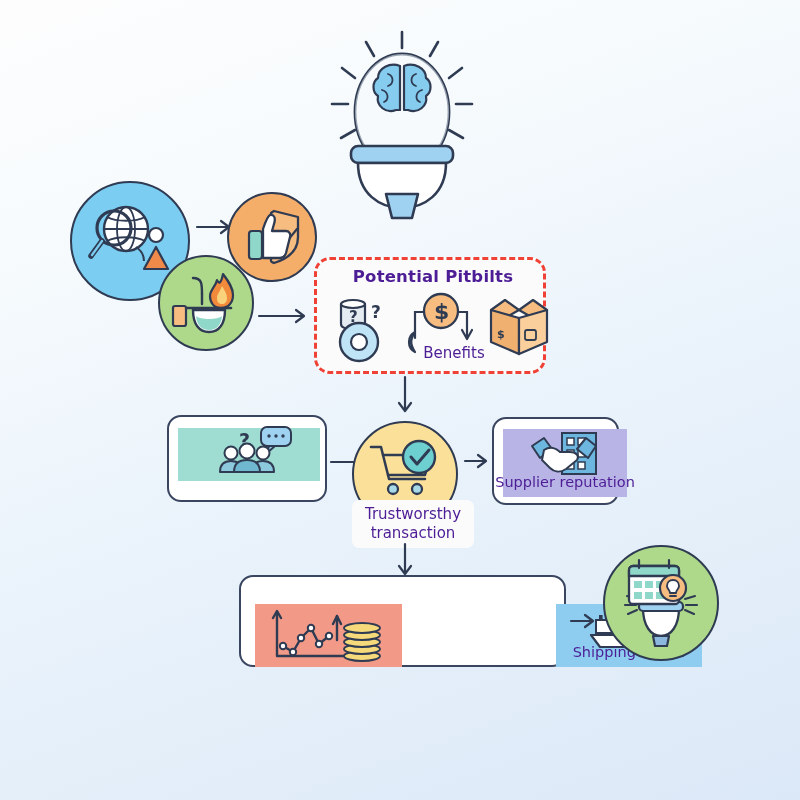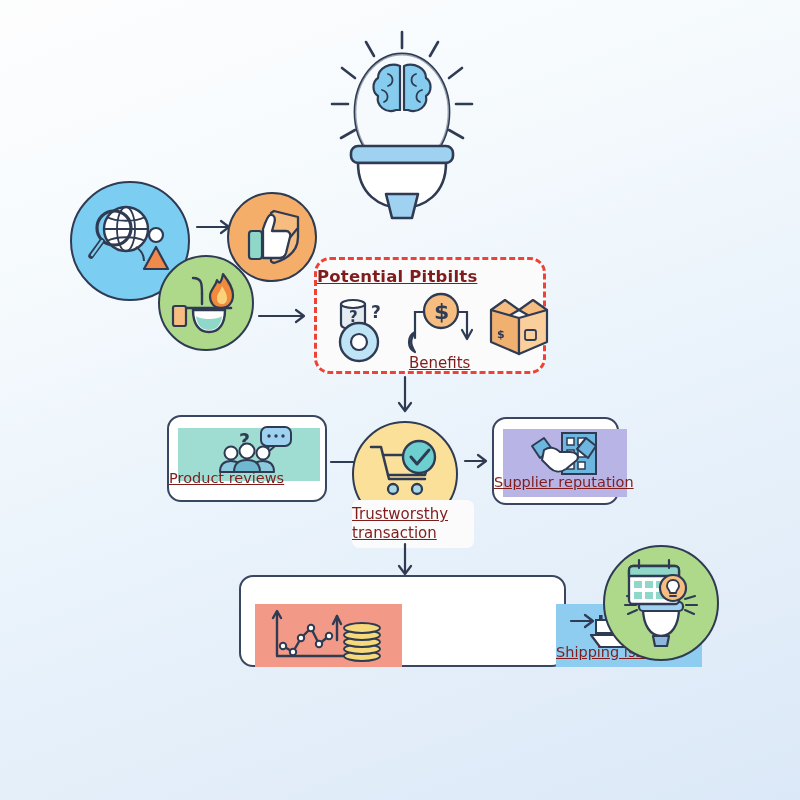--- a/index.html
+++ b/index.html
@@ -34,25 +34,24 @@
     border: 3px dashed #ef4136;
     border-radius: 16px;
     box-sizing: border-box;
   }
   .panel {
     box-sizing: border-box;
     position: relative;
     display: flex; align-items: center; justify-content: center;
   }
   .lbl {
-    color: #7f1d1d;
-    text-align: left;
+    color: #4c1d95;
+    text-align: center;
     line-height: 1.12;
     font-family: "DejaVu Sans", sans-serif;
-    text-decoration: underline;
   }
   .lbl-strong { font-weight: bold; }
   .white-pill {
     background: #fbfbfb;
     border-radius: 7px;
     padding: 5px 10px;
   }
   svg { display: block; overflow: visible; }
 </style>
 </head>
@@ -180,21 +179,21 @@
     <div class="abs" style="left:84px; top:32px; width:84px; height:74px;">
       <svg width="84" height="74" viewBox="0 0 84 74">
         <circle cx="40" cy="19" r="17" fill="#f7bd80" stroke="#2f3b52" stroke-width="2.3"></circle>
         <text x="33" y="27" font-family="DejaVu Sans, sans-serif" font-size="22" font-weight="bold" fill="#2f3b52">$</text>
         <path d="M22,20 L14,20 L14,46" fill="none" stroke="#2f3b52" stroke-width="2.2" stroke-linecap="round"></path>
         <path d="M58,20 L66,20 L66,44" fill="none" stroke="#2f3b52" stroke-width="2.2" stroke-linecap="round"></path>
         <path d="M61,38 L66,47 L71,38" fill="none" stroke="#2f3b52" stroke-width="2.2" stroke-linecap="round" stroke-linejoin="round"></path>
         <path d="M14,40 C6,44 6,56 14,60 C9,52 9,48 14,40 Z" fill="#6cc3ee" stroke="#2f3b52" stroke-width="2.2" stroke-linejoin="round"></path>
       </svg>
     </div>
-    <div class="lbl" style="position:absolute; left:92px; top:85px; width:90px; font-size:15px;margin-top:10px;">Benefits</div>
+    <div class="lbl" style="position:absolute; left:92px; top:85px; width:90px; font-size:15px;">Benefits</div>
 
     <div class="abs" style="left:166px; top:34px; width:72px; height:70px;">
       <svg width="72" height="70" viewBox="0 0 72 70">
         <path d="M8,16 L22,6 L36,16 L22,24 Z" fill="#f7bd80" stroke="#2f3b52" stroke-width="2.2" stroke-linejoin="round"></path>
         <path d="M36,16 L50,6 L64,16 L50,24 Z" fill="#f7bd80" stroke="#2f3b52" stroke-width="2.2" stroke-linejoin="round"></path>
         <path d="M8,16 L8,48 L36,60 L36,24 Z" fill="#f0b070" stroke="#2f3b52" stroke-width="2.2" stroke-linejoin="round"></path>
         <path d="M64,16 L64,48 L36,60 L36,24 Z" fill="#fbcf9c" stroke="#2f3b52" stroke-width="2.2" stroke-linejoin="round"></path>
         <text x="14" y="44" font-family="DejaVu Sans, sans-serif" font-size="11" font-weight="bold" fill="#2f3b52">$</text>
         <rect x="42" y="36" width="11" height="10" rx="2" fill="none" stroke="#2f3b52" stroke-width="1.8"></rect>
       </svg>
@@ -218,21 +217,20 @@
       <circle cx="66" cy="11" r="1.7" fill="#2f3b52"></circle>
       <text x="22" y="22" font-family="DejaVu Sans, sans-serif" font-size="19" font-weight="bold" fill="#2f3b52">?</text>
       <circle cx="14" cy="28" r="6.5" fill="#ffffff" stroke="#2f3b52" stroke-width="2"></circle>
       <path d="M3,47 C3,39 8,36 14,36 C20,36 25,39 25,47 Z" fill="#8cc9dd" stroke="#2f3b52" stroke-width="2" stroke-linejoin="round"></path>
       <circle cx="46" cy="28" r="6.5" fill="#ffffff" stroke="#2f3b52" stroke-width="2"></circle>
       <path d="M35,47 C35,39 40,36 46,36 C52,36 57,39 57,47 Z" fill="#8cc9dd" stroke="#2f3b52" stroke-width="2" stroke-linejoin="round"></path>
       <circle cx="30" cy="26" r="7.5" fill="#ffffff" stroke="#2f3b52" stroke-width="2"></circle>
       <path d="M17,47 C17,38 23,35 30,35 C37,35 43,38 43,47 Z" fill="#6fb8cf" stroke="#2f3b52" stroke-width="2" stroke-linejoin="round"></path>
     </svg>
     <div class="lbl" style="position:absolute; left:0; top:52px; width:160px; font-size:14.5px; line-height:1.25;">
-      <div>Product reviews</div>
     </div>
   </div>
 
   <div class="abs" style="left:330px; top:459px; width:26px; height:6px;">
     <svg width="26" height="6" viewBox="0 0 26 6">
       <line x1="1" y1="3" x2="25" y2="3" stroke="#2f3b52" stroke-width="2.2" stroke-linecap="round"></line>
     </svg>
   </div>
 
   <div class="abs circle" style="left:352px; top:421px; width:106px; height:106px; background:#fbe09a;">

